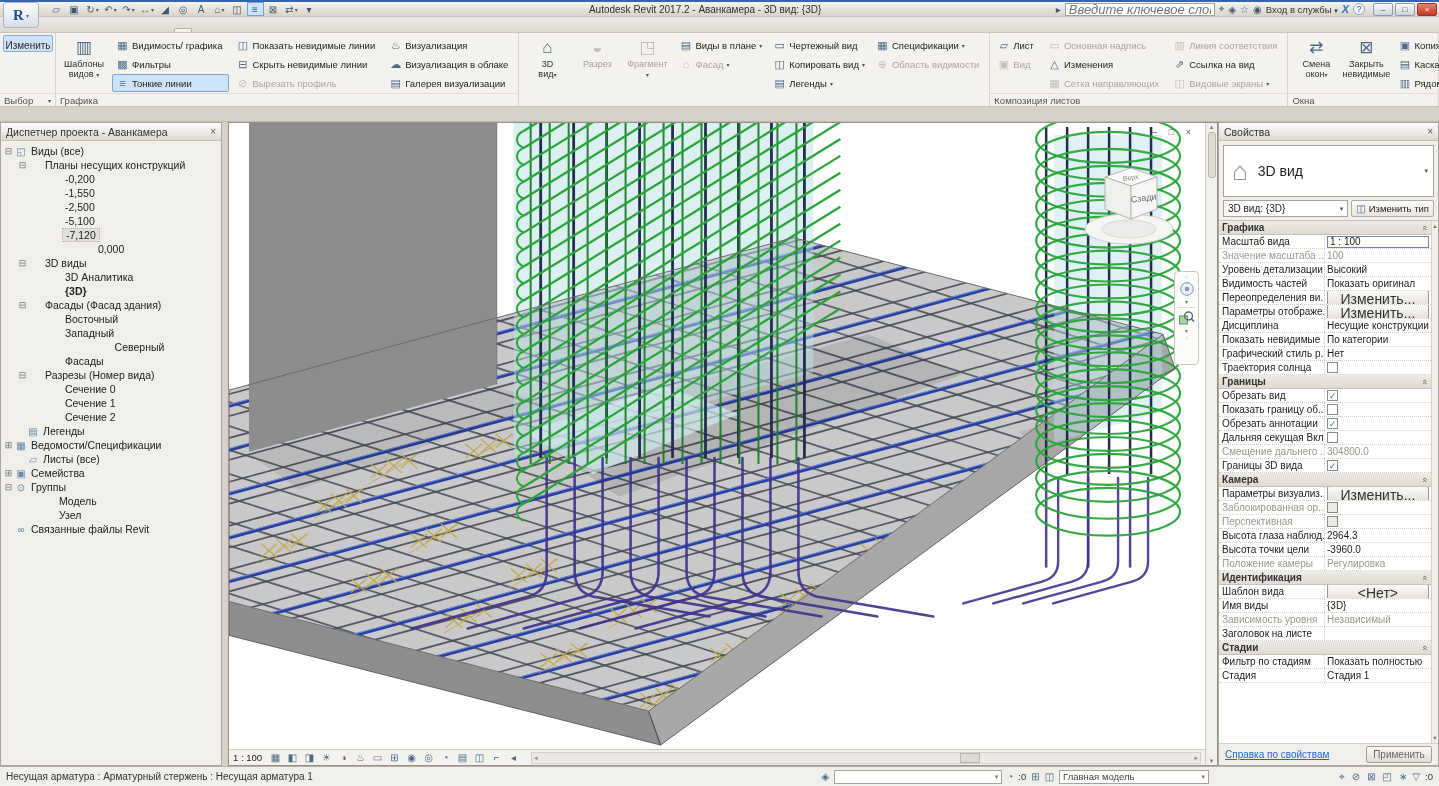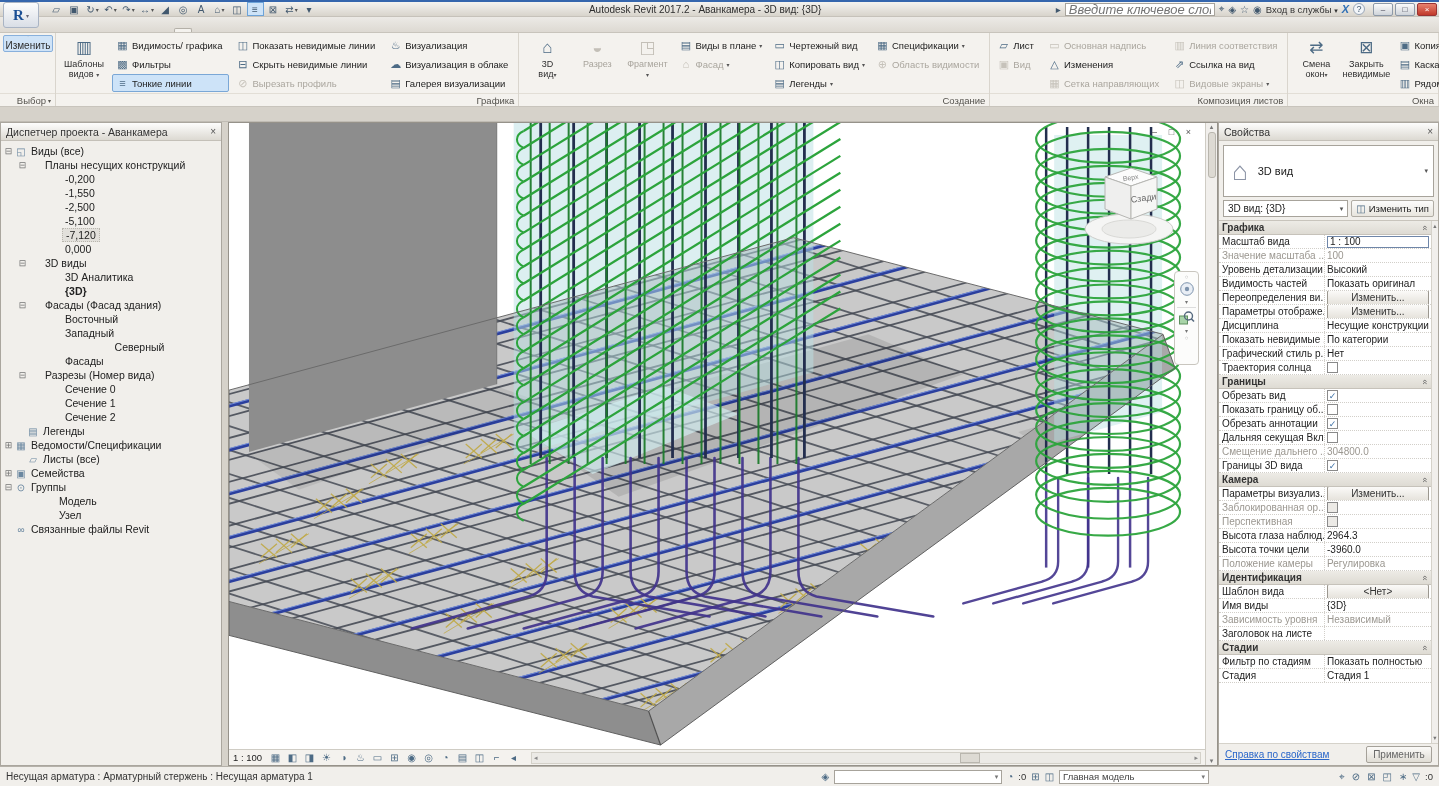--- a/index.html
+++ b/index.html
@@ -25,21 +25,21 @@
 .wbtn{width:20px;height:13px;border:1px solid #8d99a8;border-radius:2px;background:linear-gradient(#fbfbfb,#cfd4da);font-size:8px;display:flex;align-items:center;justify-content:center;color:#334}
 .wbtn.close{background:linear-gradient(#e8826d,#c0392b);color:#fff;border-color:#933}
 
 .tabsrow{height:16px;background:linear-gradient(#eceae6,#ddd9d2);display:flex;align-items:flex-end;padding-left:46px;border-bottom:1px solid #c8c4bc}
 .tab{padding:1px 8px 2px;font-size:10.5px;color:#222;white-space:nowrap}
 .tab.active{background:#f4f2ee;border:1px solid #b4b0a8;border-bottom:none;border-radius:2px 2px 0 0}
 
 .ribbon{height:74px;background:#f4f2ee;display:flex;border-bottom:1px solid #c8c4bc;overflow:hidden}
 .rgroup{border-right:1px solid #d9d5cd;display:flex;flex-direction:column;min-width:0}
 .rbody{flex:1;display:flex;align-items:flex-start;padding:2px 3px 0;gap:3px}
-.rlabel{height:13px;font-size:9.5px;color:#55534e;text-align:center;border-top:1px solid #e2ded6;display:flex;align-items:center;justify-content:flex-end;gap:2px;white-space:nowrap;padding:0 4px}
+.rlabel{height:13px;font-size:9.5px;color:#55534e;text-align:center;border-top:1px solid #e2ded6;display:flex;align-items:center;justify-content:space-between;gap:2px;white-space:nowrap;padding:0 4px}
 .bigbtn{width:50px;display:flex;flex-direction:column;align-items:center;font-size:9px;color:#2e2e2e;text-align:center;padding-top:2px;border-radius:2px;line-height:10px}
 .bigbtn .bicon{font-size:17px;line-height:22px;color:#4d6b85}
 .bigbtn .m{font-size:6px;color:#555}
 .bigbtn.disabled{color:#a8a49c}.bigbtn.disabled .bicon{color:#c3bfb7}
 .bigbtn.sel{background:#cfe3f7;border:1px solid #88b0dc}
 .rcol{display:flex;flex-direction:column;gap:1px;padding-top:1px}
 .rbtn{height:18px;display:flex;align-items:center;gap:3px;padding:0 3px;font-size:9.5px;border:1px solid transparent;border-radius:2px;white-space:nowrap}
 .rbtn .ricon{width:13px;font-size:11px;color:#4d6b85;text-align:center;flex:none}
 .rbtn .m{font-size:6px;color:#555}
 .rbtn.active{background:#cde3f8;border-color:#7aa7d6}
@@ -76,39 +76,39 @@
 .vwin{position:absolute;top:4px;right:10px;display:flex;gap:4px;font-size:9px;color:#555;z-index:5}
 .vwin span{width:13px;text-align:center}
 .vcube{position:absolute;top:20px;right:20px;width:112px;height:112px;z-index:4}
 .navbar{position:absolute;top:148px;right:6px;width:25px;height:94px;background:#fcfcfb;border:1px solid #c9c6bf;border-radius:4px;display:flex;flex-direction:column;align-items:center;padding:2px 0;gap:1px;z-index:4}
 .navbar .m{font-size:6px;color:#777}
 .navbar .pin{font-size:6px;color:#aaa}
 .navbar hr{width:80%;border:none;border-top:1px solid #ddd;margin:1px 0}
 
 .typesel{margin:4px 4px 2px;height:52px;background:#fff;border:1px solid #a7a39b;display:flex;align-items:center;padding:0 8px;gap:10px;position:relative}
 .typesel .house{font-size:26px;color:#8c94a6}
-.typesel .cat{font-size:11px}
+.typesel .cat{font-size:14px}
 .typesel .m{position:absolute;right:5px;font-size:7px;color:#555}
 .selrow{display:flex;margin:1px 4px 3px;gap:3px}
 .sel{flex:1;height:17px;background:#fff;border:1px solid #a7a39b;font-size:10px;display:flex;align-items:center;padding:0 4px;gap:4px}
 .sel .m{margin-left:auto;font-size:7px;color:#555}
 .edittype{height:17px;font-size:9.5px;border:1px solid #b0aca4;background:linear-gradient(#fcfcfb,#e8e5de);display:flex;align-items:center;gap:3px;padding:0 4px;white-space:nowrap;border-radius:2px}
 .edittype .ricon{font-size:10px;color:#4d6b85}
 .pgridwrap{flex:1;display:flex;background:#fff;border-top:1px solid #c8c4bc;overflow:hidden}
 .pgrid{flex:1;display:flex;flex-direction:column;align-content:flex-start}
 .prow{height:14px;flex:none;display:flex;border-bottom:1px dotted #d2cfc9;font-size:10px;align-items:center;position:relative}
 .plabel{width:106px;padding:0 3px;border-right:1px dotted #d2cfc9;overflow:hidden;white-space:nowrap;flex:none;align-self:stretch;display:flex;align-items:center}
 .pval{flex:1;display:flex;align-items:center;padding:0 2px;overflow:hidden;white-space:nowrap;align-self:stretch}
 .v-text,.v-input,.v-btn,.v-check{display:none}
 .prow[data-control="text"] .v-text{display:block}
 .prow[data-control="input"] .v-input{display:flex}
 .prow[data-control="button"] .v-btn{display:block}
 .prow[data-control="checkbox"] .v-check{display:flex}
 .v-input{flex:1;height:12px;border:1px solid #6f86a8;background:#fff;align-items:center;padding:0 2px}
-.v-btn{flex:1;height:16px;font-size:10px;border:1px solid #9b978f;background:linear-gradient(#fbfaf8,#e4e1da);border-radius:2px;color:#333;overflow:hidden}
+.v-btn{flex:1;height:16px;font-size:14px;border:1px solid #9b978f;background:linear-gradient(#fbfaf8,#e4e1da);border-radius:2px;color:#333;overflow:hidden}
 .cb{width:11px;height:11px;border:1px solid #8a8a8a;background:#fff;font-size:9px;line-height:10px;text-align:center;color:#3a6ea5}
 .prow.disabled{color:#9b9790}.prow.disabled .cb{background:#eceae6}
 .prow[data-control="section"]{background:linear-gradient(#edebe6,#dedbd3);border-bottom:1px solid #c6c2ba}
 .prow[data-control="section"] .plabel{width:auto;border-right:none;font-weight:bold;color:#333}
 .chev{display:none}
 .prow[data-control="section"] .chev{display:block;position:absolute;right:4px;font-size:9px;color:#666;transform:rotate(90deg)}
 .pscroll{width:11px;border-left:1px solid #d5d2ca;background:#f1efec;display:flex;flex-direction:column;align-items:center;justify-content:space-between;font-size:6.5px;color:#777;padding:1px 0}
 .pbottom{height:22px;display:flex;align-items:center;padding:0 6px;flex:none;border-top:1px solid #d5d2ca}
 .helplink{color:var(--link-blue,#2a66c9);text-decoration:underline;font-size:10px;white-space:nowrap}
 .applybtn{margin-left:auto;width:66px;height:17px;font-size:10px;border:1px solid #a5a199;background:linear-gradient(#fbfaf8,#e0ddd5);color:#666;border-radius:2px}
@@ -379,23 +379,20 @@
             <span>Область видимости</span>
             <span class="m"></span>
           </div>
           <div class="rbtn empty">
             <span class="ricon"></span>
             <span></span>
             <span class="m"></span>
           </div>
         </div>
     </div>
-    <div class="rlabel">
-        <span>Создание</span>
-      </div>
   </div>
 
   <div class="rgroup">
     <div class="rbody">
       <div class="rcol">
 
       <div class="rbtn">
             <span class="ricon">▱</span>
             <span>Лист</span>
             <span class="m"></span>
@@ -533,21 +530,21 @@
         <div class="trow" style="padding-left: 36px;">
           <span class="tw"></span>
           <span class="ti"></span>
           <span class="tl">-5,100</span>
         </div>
         <div class="trow highlight" style="padding-left: 36px;">
           <span class="tw"></span>
           <span class="ti"></span>
           <span class="tl">-7,120</span>
         </div>
-        <div class="trow" style="padding-left: 36px;">
+        <div class="trow" style="padding-left: 36px; margin-left: 33px;">
           <span class="tw"></span>
           <span class="ti"></span>
           <span class="tl">0,000</span>
         </div>
         <div class="trow" style="padding-left: 16px;">
           <span class="tw">⊟</span>
           <span class="ti"></span>
           <span class="tl">3D виды</span>
         </div>
         <div class="trow" style="padding-left: 36px;">

